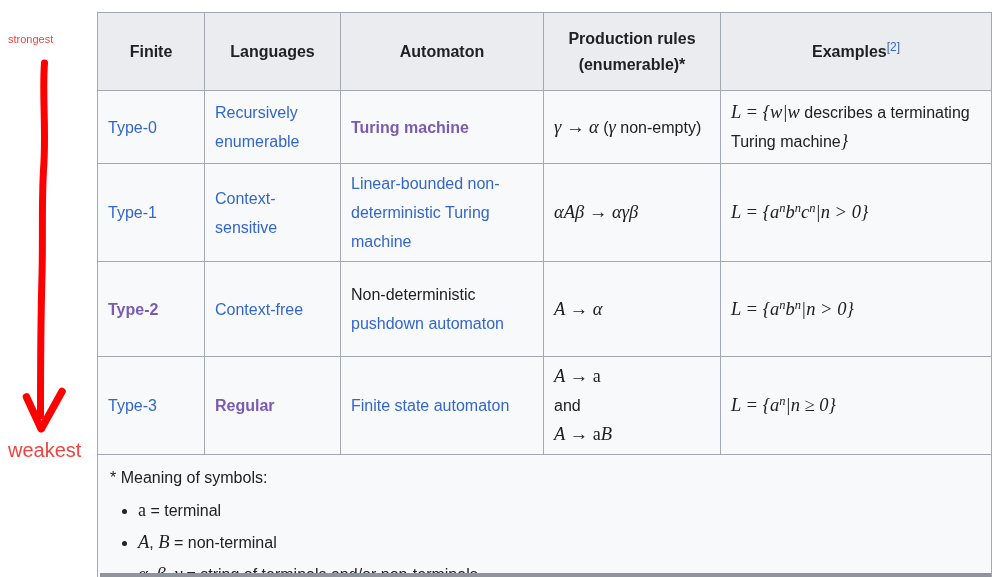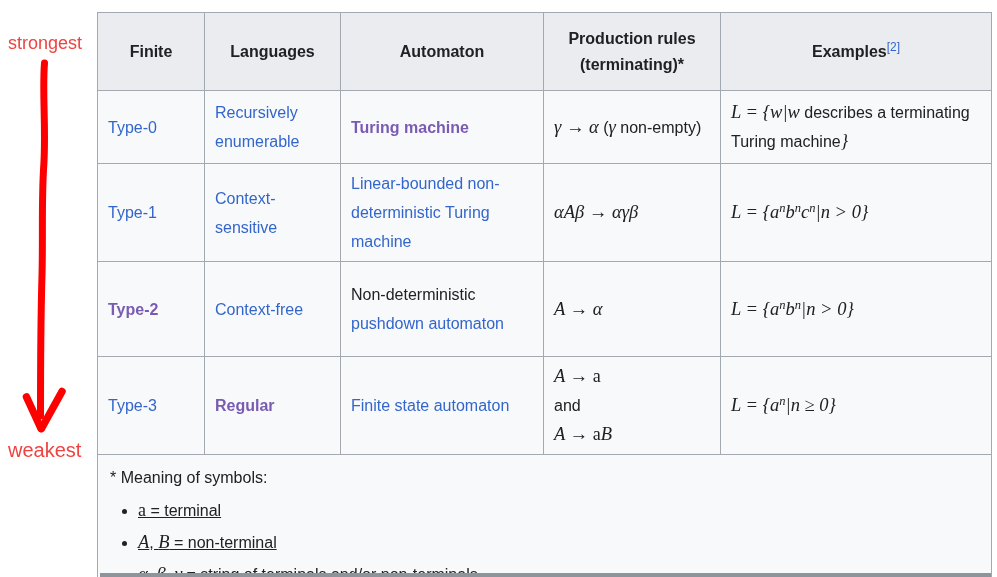--- a/index.html
+++ b/index.html
@@ -2,21 +2,21 @@
 <html><head>
 <meta charset="utf-8">
 <style>
   html,body{margin:0;padding:0;}
   body{
     width:997px;height:577px;position:relative;background:#ffffff;
     font-family:"Liberation Sans","DejaVu Sans",sans-serif;
     color:#202122;overflow:hidden;
   }
   
-  .anno-label{position:absolute;color:#ee4340;font-size:18px;}
+  .anno-label{position:absolute;color:#ee4340;font-size:11px;}
   #label-strongest{left:8px;top:33px;}
   #label-weakest{left:8px;top:439px;font-size:20px;}
   #arrow-svg{position:absolute;left:0;top:0;}
 
   
   table.chomsky{
     position:absolute;left:97px;top:12px;width:894px;
     border-collapse:collapse;table-layout:fixed;
     background:#f8f9fa;font-size:16px;
   }
@@ -29,21 +29,21 @@
   }
   table.chomsky td{
     vertical-align:middle;padding:5px 8px 5px 10px;line-height:29px;
     text-align:left;
   }
   tr.r0{height:73px;}
   tr.r1,tr.r2,tr.r3{height:95px;}
   tr.fnote{height:139px;}
   tr.fnote td{vertical-align:top;padding:11px 12px;line-height:24px;}
   tr.fnote ul{margin:9px 0 0 6px;padding-left:22px;}
-  tr.fnote li{margin-bottom:8px;text-decoration:underline;}
+  tr.fnote li{margin-bottom:8px;}
 
   
   .seg-a{color:#3366cc;text-decoration:none;cursor:pointer;}
   .seg-av{color:#795cb2;text-decoration:none;cursor:pointer;font-weight:bold;}
   .seg-t{color:#202122;}
   .seg-m{font-family:"Liberation Serif","DejaVu Serif",serif;font-style:italic;font-size:18.5px;line-height:1;}
   .seg-mr{font-family:"Liberation Serif","DejaVu Serif",serif;font-style:normal;font-size:18px;line-height:1;}
   sup.seg-sup{font-family:"Liberation Serif","DejaVu Serif",serif;font-style:italic;font-size:12.5px;line-height:0;vertical-align:super;}
   sup.ref{font-size:12px;line-height:0;font-weight:normal;}
   sup.ref a{color:#3366cc;text-decoration:none;cursor:pointer;}
@@ -68,21 +68,21 @@
       <col style="width:136px">
       <col style="width:203px">
       <col style="width:177px">
       <col style="width:271px">
   </colgroup>
   <thead>
     <tr>
         <th><span>Finite</span></th>
         <th><span>Languages</span></th>
         <th><span>Automaton</span></th>
-        <th><span>Production rules (terminating)*</span></th>
+        <th><span>Production rules (enumerable)*</span></th>
         <th><span>Examples</span><sup class="ref"><a>[2]</a></sup></th>
       </tr>
   </thead>
   <tbody>
       <tr class="r0">
         <td><a class="seg-a">Type-0</a></td>
         <td><a class="seg-a">Recursively enumerable</a></td>
         <td><a class="seg-av">Turing machine</a></td>
         <td>
           <div><span class="seg-m">γ → α</span><span class="seg-t"> (</span><span class="seg-m">γ</span><span class="seg-t"> non-empty)</span></div>

